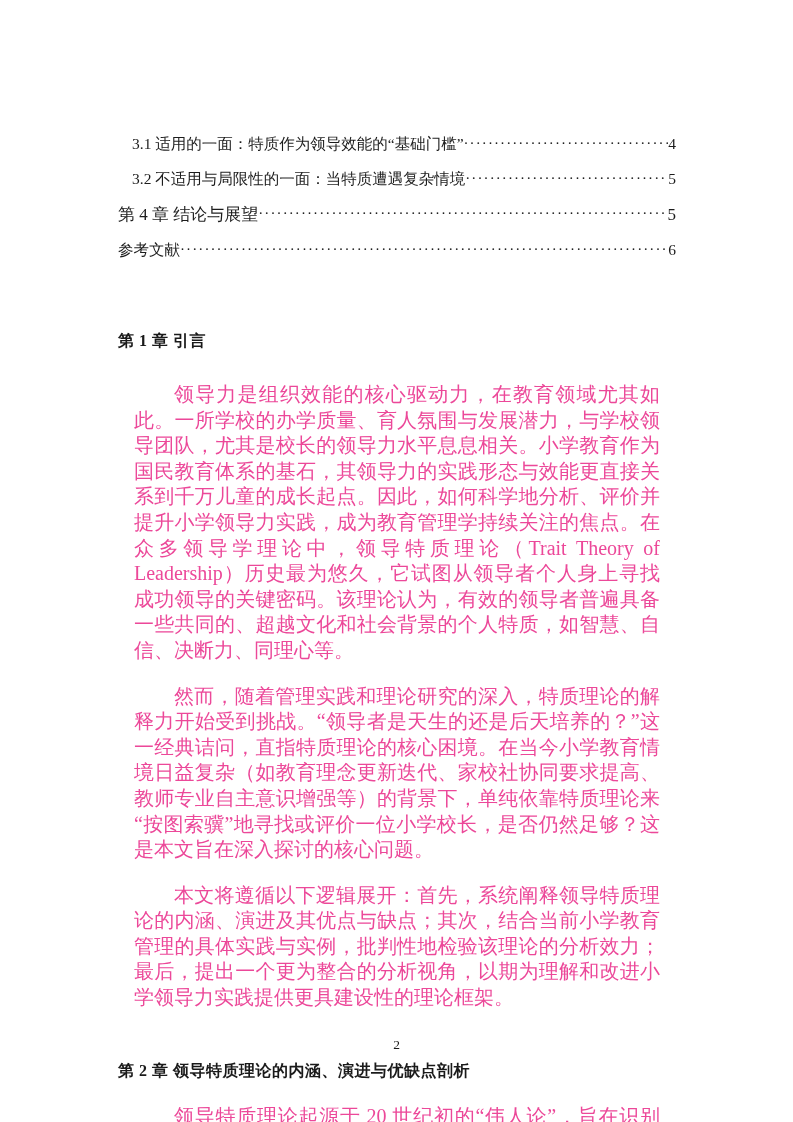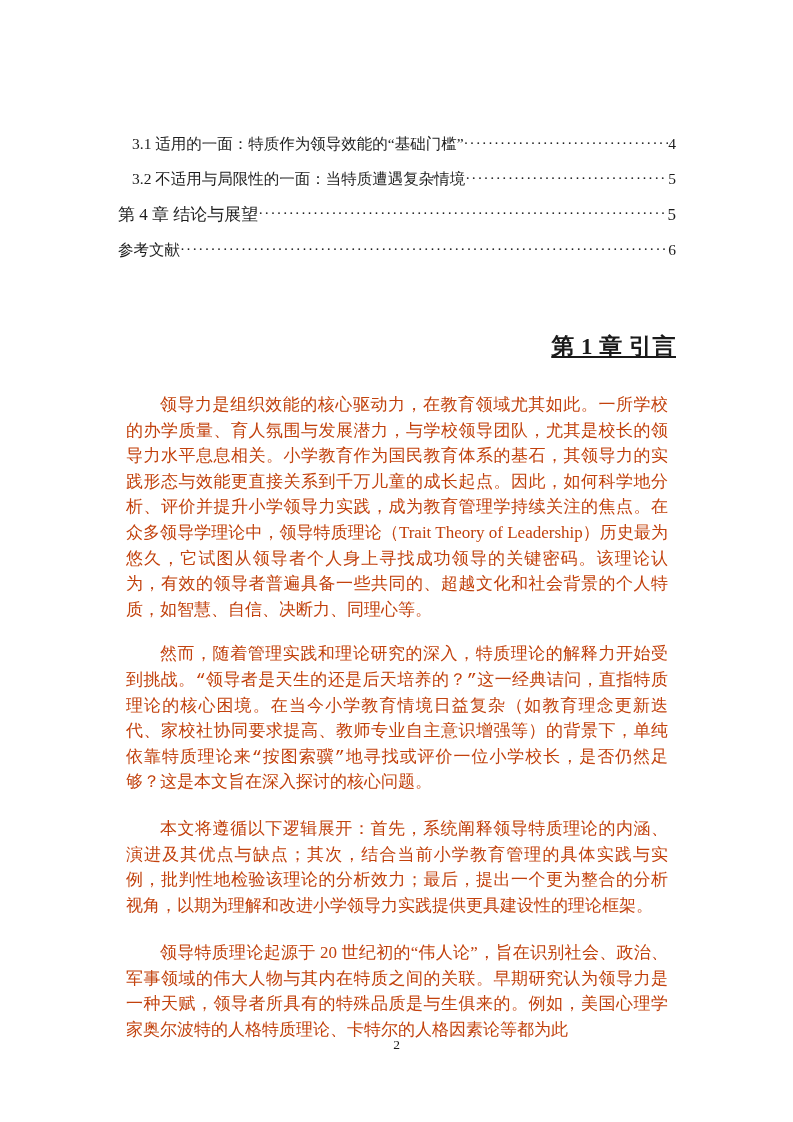--- a/index.html
+++ b/index.html
@@ -69,51 +69,50 @@
   }
   .toc-page {
     flex: 0 0 auto;
     padding-left: 0px;
   }
 
   
   h1.chapter-title {
     font-family: "Liberation Serif", "DejaVu Serif", serif;
     font-weight: bold;
-    font-size: 23px;
-    text-align: right;
+    font-size: 16px;
+    text-align: left;
     margin: 0;
     letter-spacing: 0.5px;
-    text-decoration: underline;
   }
   #chapter1-heading { margin-top: 73px; }
   #chapter2-heading { margin-top: 50px; }
 
   h2.section-title {
     font-family: "Liberation Sans", "DejaVu Sans", sans-serif;
     font-weight: bold;
     font-size: 15.5px;
     text-align: left;
     margin: 0;
     letter-spacing: 0.2px;
   }
   #section21-heading { margin-top: 46px; }
 
   
   p.body {
-    font-size: 17px;
+    font-size: 20px;
     line-height: 25.6px;
     text-align: justify;
     text-justify: inter-ideograph;
-    margin: 8px;
+    margin: 16px;
     text-indent: 2em;
-    color: #c2410c;
+    color: #ec4899;
   }
   #para-1 { margin-top: 30px; }
-  #para-2 { margin-top: 20px; font-family: Liberation Mono, monospace; }
+  #para-2 { margin-top: 20px; }
   #para-3 { margin-top: 20px; }
   #para-4 { margin-top: 22px; }
 
   
   .page-number {
     position: absolute;
     left: 0;
     right: 0;
     top: 1037px;
     text-align: center;
@@ -157,20 +156,21 @@
     </nav>
 
     <h1 class="chapter-title" id="chapter1-heading">第 1 章   引言</h1>
 
     <p class="body" id="para-1">领导力是组织效能的核心驱动力，在教育领域尤其如此。一所学校的办学质量、育人氛围与发展潜力，与学校领导团队，尤其是校长的领导力水平息息相关。小学教育作为国民教育体系的基石，其领导力的实践形态与效能更直接关系到千万儿童的成长起点。因此，如何科学地分析、评价并提升小学领导力实践，成为教育管理学持续关注的焦点。在众多领导学理论中，领导特质理论（Trait Theory of Leadership）历史最为悠久，它试图从领导者个人身上寻找成功领导的关键密码。该理论认为，有效的领导者普遍具备一些共同的、超越文化和社会背景的个人特质，如智慧、自信、决断力、同理心等。</p>
 
     <p class="body" id="para-2">然而，随着管理实践和理论研究的深入，特质理论的解释力开始受到挑战。“领导者是天生的还是后天培养的？”这一经典诘问，直指特质理论的核心困境。在当今小学教育情境日益复杂（如教育理念更新迭代、家校社协同要求提高、教师专业自主意识增强等）的背景下，单纯依靠特质理论来“按图索骥”地寻找或评价一位小学校长，是否仍然足够？这是本文旨在深入探讨的核心问题。</p>
 
     <p class="body" id="para-3">本文将遵循以下逻辑展开：首先，系统阐释领导特质理论的内涵、演进及其优点与缺点；其次，结合当前小学教育管理的具体实践与实例，批判性地检验该理论的分析效力；最后，提出一个更为整合的分析视角，以期为理解和改进小学领导力实践提供更具建设性的理论框架。</p>
 
+    <h1 class="chapter-title" id="chapter2-heading">第 2 章   领导特质理论的内涵、演进与优缺点剖析</h1>
 
 
     <p class="body" id="para-4">领导特质理论起源于 20 世纪初的“伟人论”，旨在识别社会、政治、军事领域的伟大人物与其内在特质之间的关联。早期研究认为领导力是一种天赋，领导者所具有的特殊品质是与生俱来的。例如，美国心理学家奥尔波特的人格特质理论、卡特尔的人格因素论等都为此</p>
 
   </div>
 
   <div class="page-number">2</div>
 
 </div>
 

